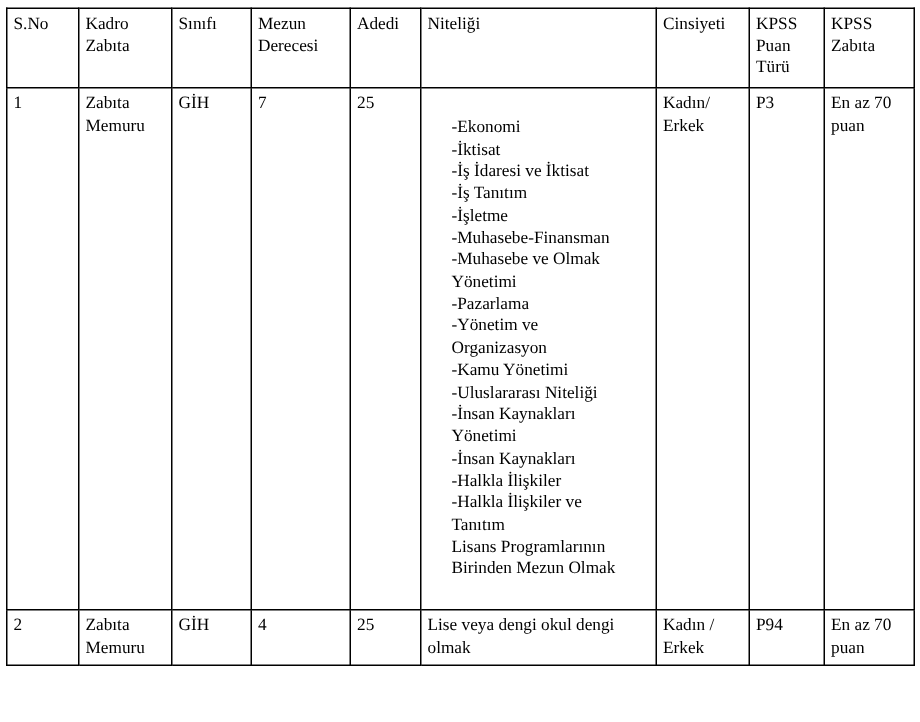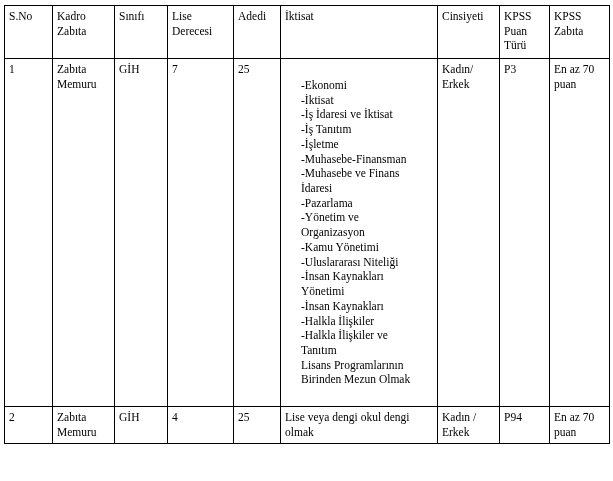--- a/index.html
+++ b/index.html
@@ -81,44 +81,44 @@
       <col class="c-nitelik">
       <col class="c-cinsiyet">
       <col class="c-ptur">
       <col class="c-puan">
     </colgroup>
     <thead>
       <tr class="head-row">
         <th>S.No</th>
         <th>Kadro Zabıta</th>
         <th>Sınıfı</th>
-        <th>Lise Derecesi</th>
+        <th>Mezun Derecesi</th>
         <th>Adedi</th>
-        <th>İktisat</th>
+        <th>Niteliği</th>
         <th>Cinsiyeti</th>
         <th>KPSS Puan Türü</th>
         <th>KPSS Zabıta</th>
       </tr>
     </thead>
     <tbody>
       <tr>
         <td>1</td>
         <td>Zabıta Memuru</td>
         <td>GİH</td>
         <td>7</td>
         <td>25</td>
         <td>
           <ul class="nit-list" id="nitelik-list-1">
               <li>-Ekonomi</li>
               <li>-İktisat</li>
               <li>-İş İdaresi ve İktisat</li>
               <li>-İş Tanıtım</li>
               <li>-İşletme</li>
               <li>-Muhasebe-Finansman</li>
-              <li>-Muhasebe ve Finans İdaresi</li>
+              <li>-Muhasebe ve Olmak Yönetimi</li>
               <li>-Pazarlama</li>
               <li>-Yönetim ve Organizasyon</li>
               <li>-Kamu Yönetimi</li>
               <li>-Uluslararası Niteliği</li>
               <li>-İnsan Kaynakları Yönetimi</li>
               <li>-İnsan Kaynakları</li>
               <li>-Halkla İlişkiler</li>
               <li>-Halkla İlişkiler ve Tanıtım</li>
               <li>Lisans Programlarının Birinden Mezun Olmak</li>
             </ul>

